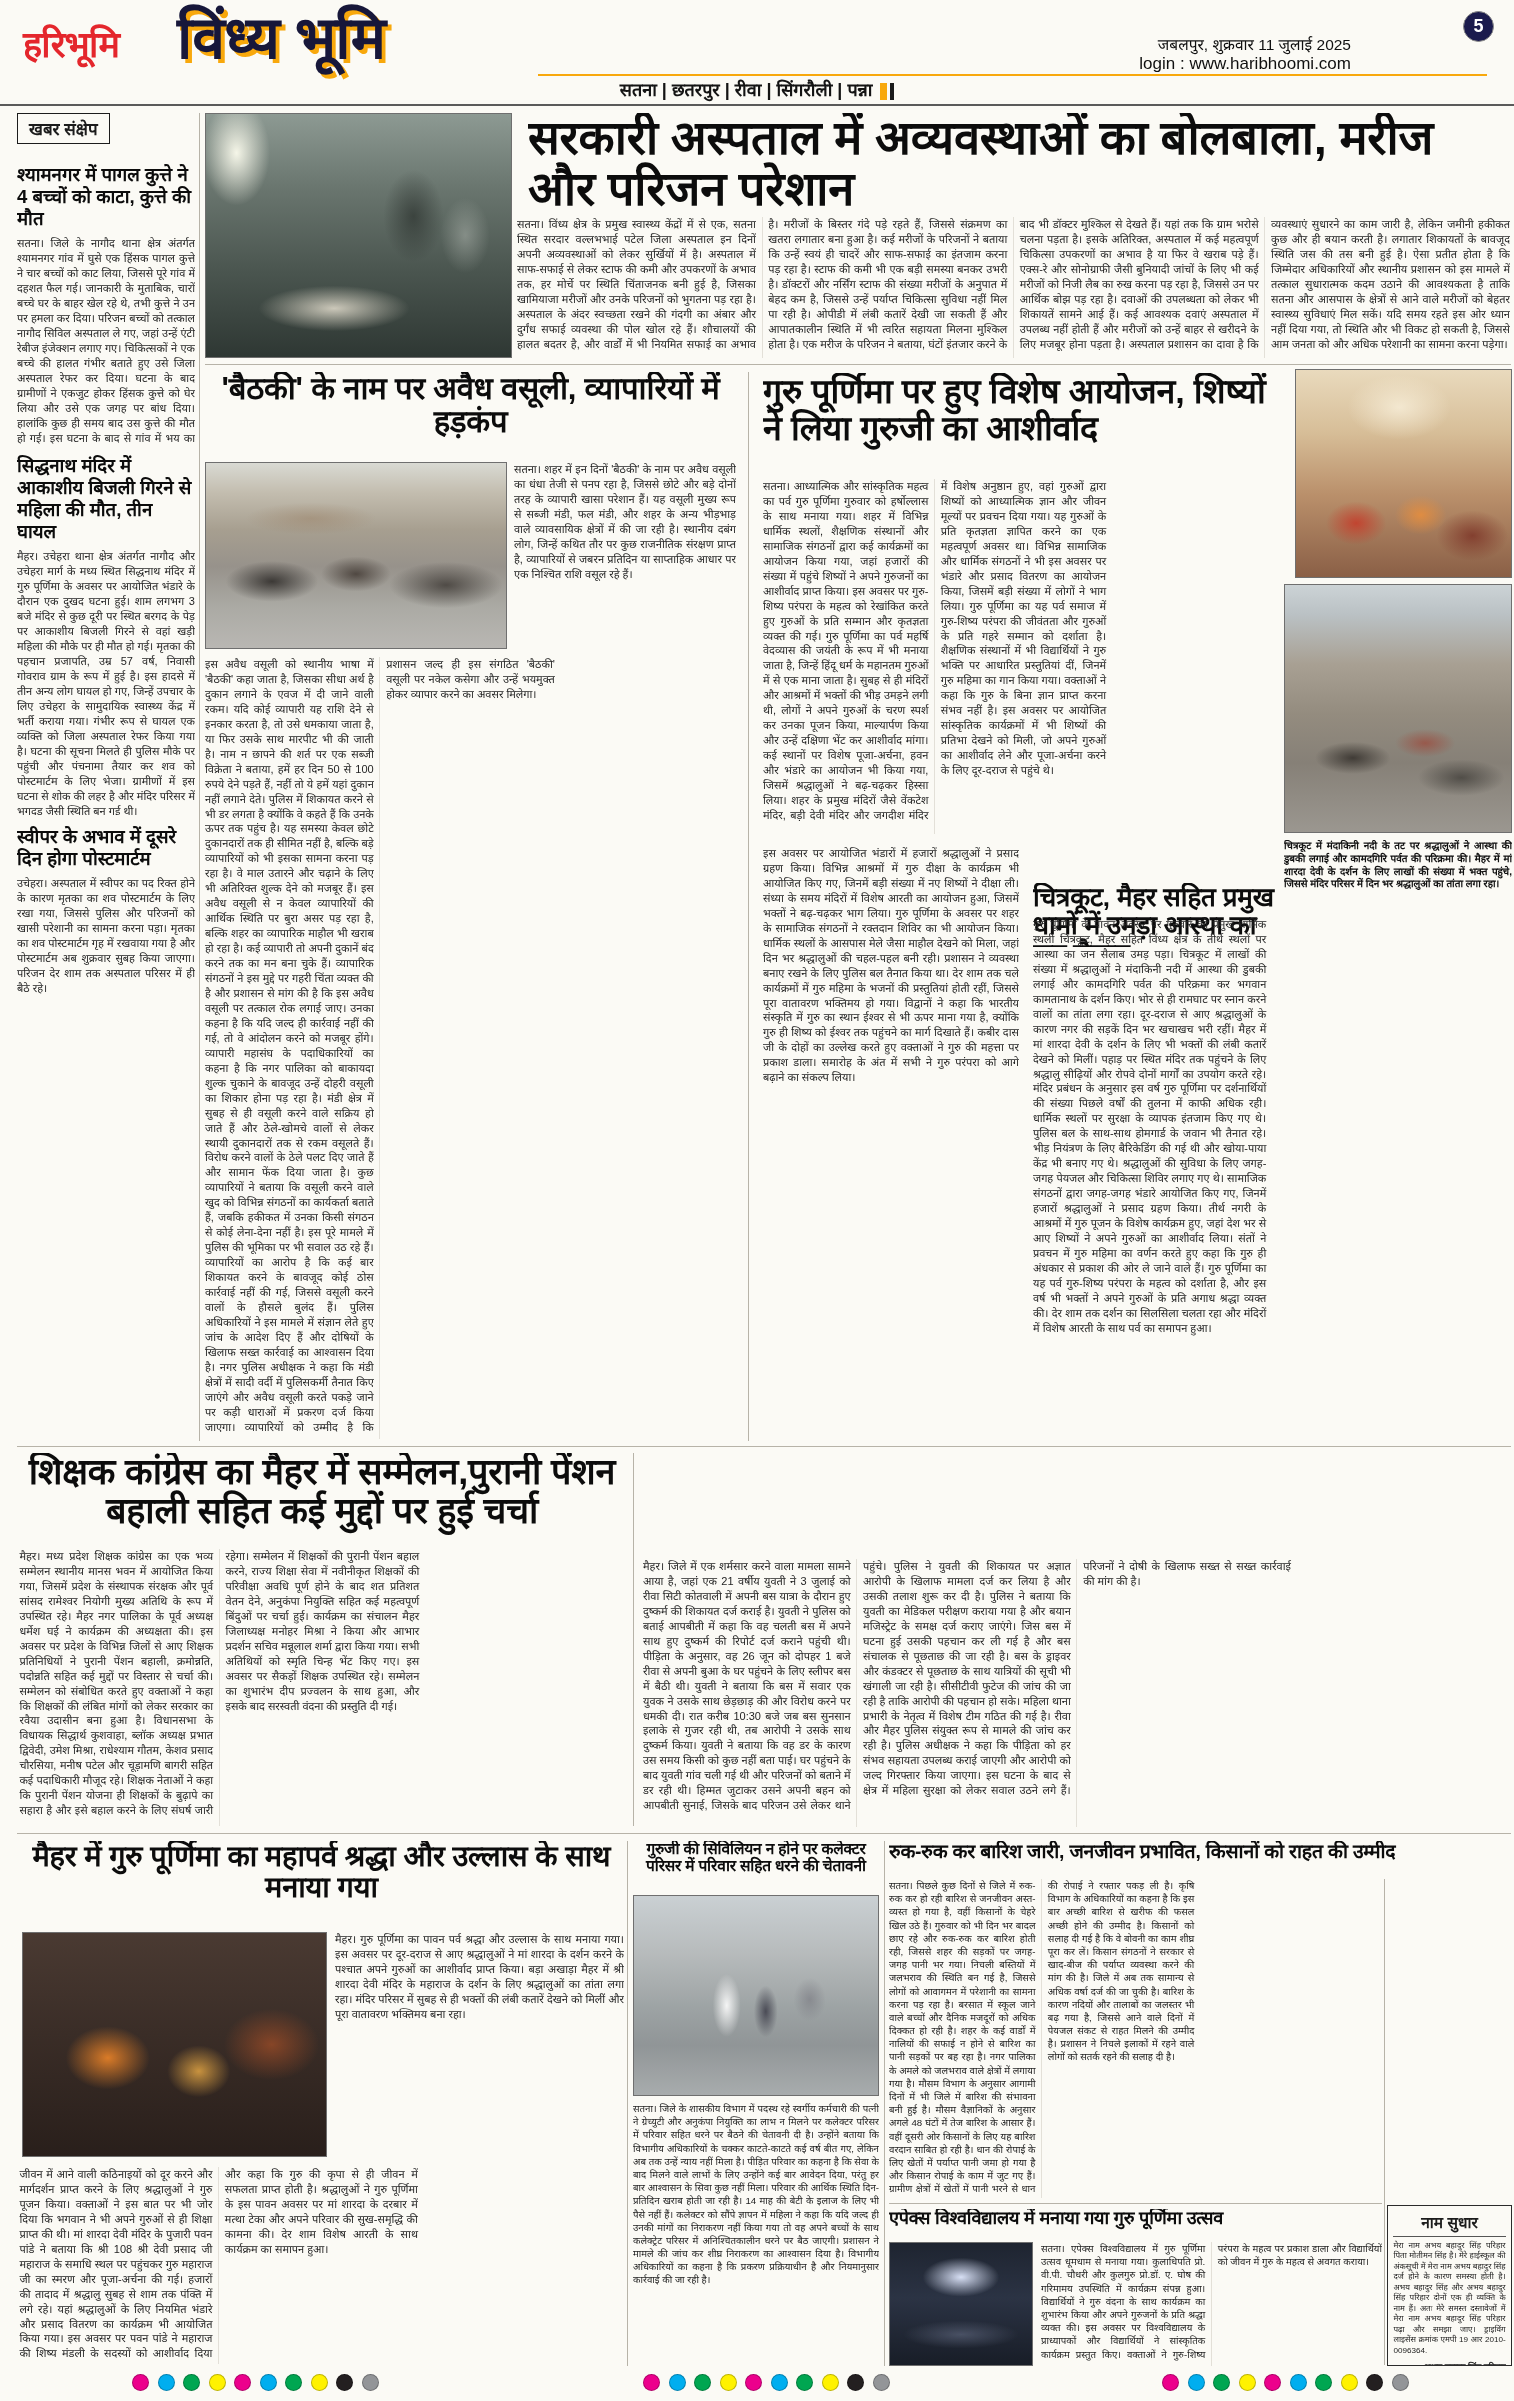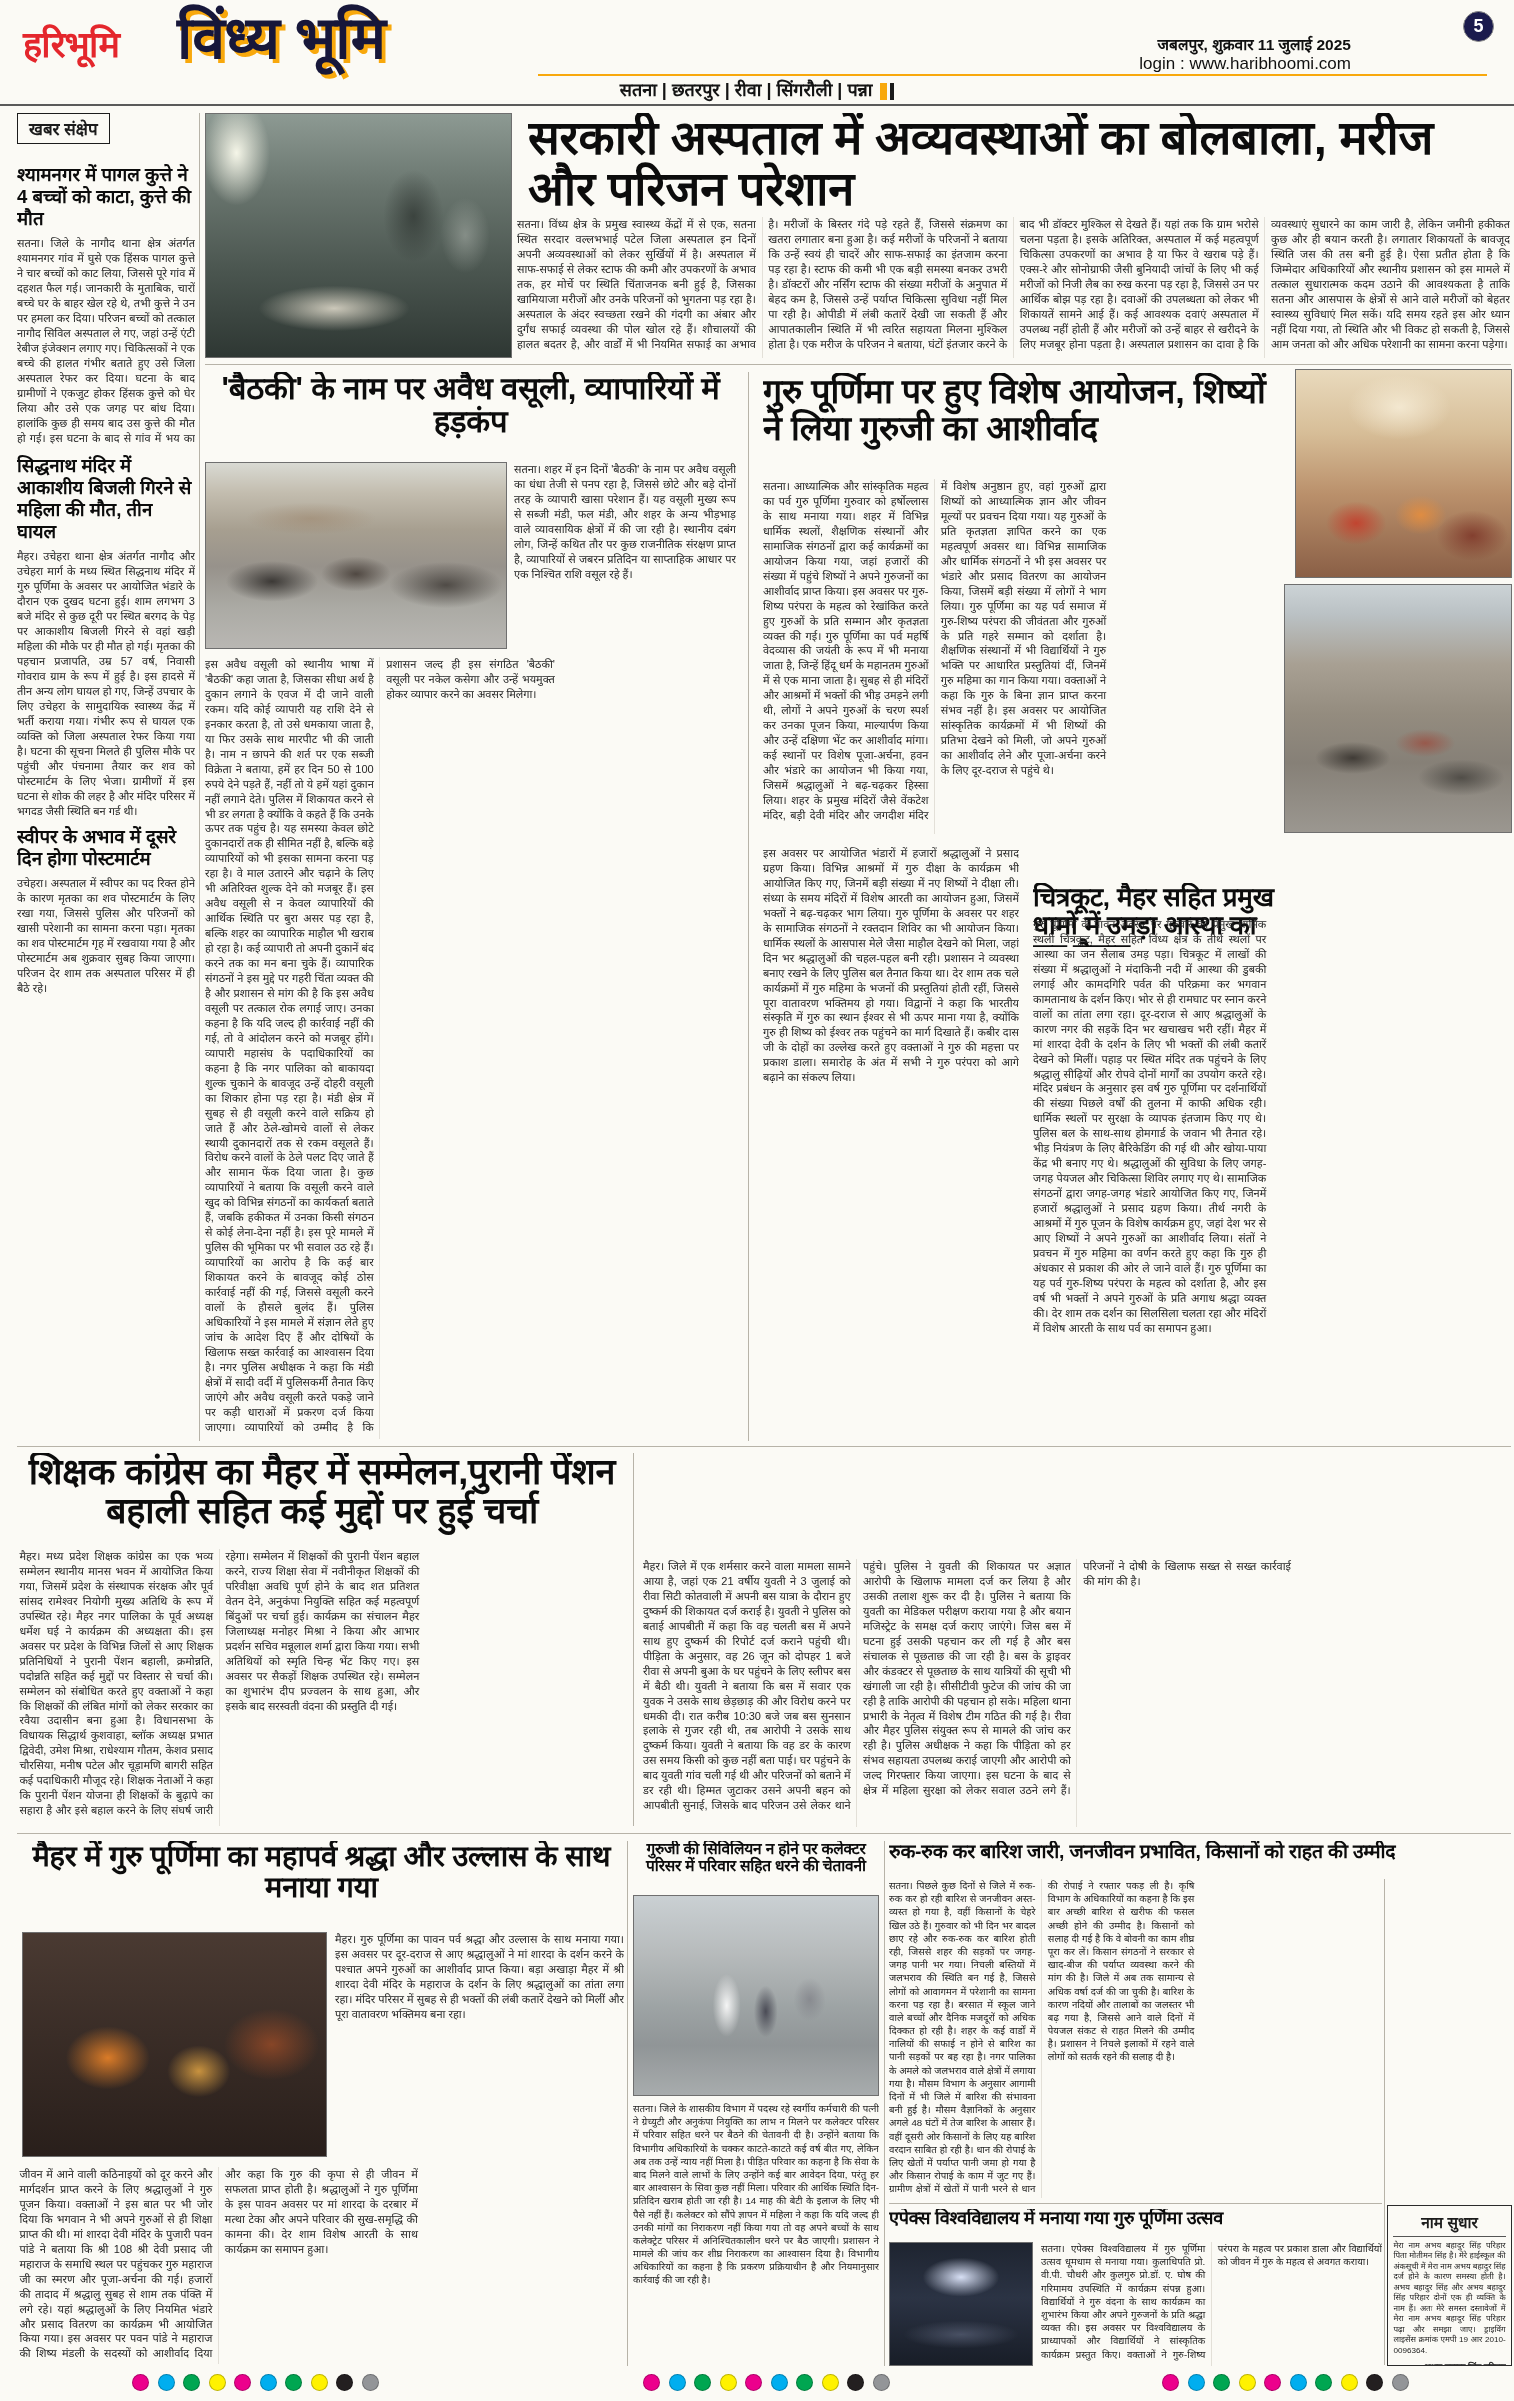--- a/index.html
+++ b/index.html
@@ -12,21 +12,21 @@
   .body-text{position:absolute;font-size:11px;line-height:1.36;text-align:justify;color:#242424;overflow:hidden;column-fill:auto}
   .cols-2{column-count:2;column-gap:12.4px;column-rule:0.8px solid #e3e0d8}
   .cols-3{column-count:3;column-gap:12.4px;column-rule:0.8px solid #e3e0d8}
   .cols-4{column-count:4;column-gap:12.4px;column-rule:0.8px solid #e3e0d8}
   .photo{position:absolute;border:0.8px solid #6f6f6f}
   .caption{position:absolute;font-size:10px;font-weight:700;line-height:1.28;text-align:justify;color:#111;overflow:hidden}
   .rule{position:absolute;background:#b7b3a8}
   
   .logo{position:absolute;font-size:36px;font-weight:800;color:#e4262c;letter-spacing:-0.8px}
   .edition{position:absolute;font-size:59px;font-weight:800;color:#17173a;text-shadow:3.9px 3.9px 0 #f8a80c;letter-spacing:-0.8px;line-height:1}
-  .dateline{position:absolute;font-size:15.5px;font-weight:700;color:#101010}
+  .dateline{position:absolute;font-size:15.5px;font-weight:400;color:#101010}
   .login{position:absolute;font-size:17px;font-weight:400;color:#101010}
   .page-badge{position:absolute;width:31px;height:31px;border-radius:50%;background:#1b1b4d;color:#fff;display:flex;align-items:center;justify-content:center;font-size:18px;font-weight:700;border:1.5px solid #8a8a8a}
   .cities{position:absolute;font-size:18px;font-weight:700;color:#141414}
   .ybar{display:inline-block;width:7px;height:17px;background:#f8a80c;margin-left:7.7px;vertical-align:middle}
   .ybar.b2{width:3.9px;margin-left:3.1px;background:#1b1b1b}
   
   .brief-label{display:inline-block;border:1.5px solid #1c1c1c;padding:3.1px 11px;font-size:17px;font-weight:800;margin-bottom:9.3px}
   .brief-headline{font-size:18.6px;font-weight:800;line-height:1.18;margin:11px 0 6.2px;color:#0c0c0c}
   .body-sm{font-size:11px;line-height:1.36;text-align:justify;color:#242424;overflow:hidden}
   
@@ -111,20 +111,21 @@
   <div class="headline center" style="left:205px;top:372px;width:531px;height:85px;font-size:31px">'बैठकी' के नाम पर अवैध वसूली, व्यापारियों में हड़कंप</div>
   <div class="photo photo-street" style="left:205px;top:462px;width:302px;height:187px"></div>
   <div class="body-text" style="left:514px;top:462px;width:222px;height:187px">सतना। शहर में इन दिनों 'बैठकी' के नाम पर अवैध वसूली का धंधा तेजी से पनप रहा है, जिससे छोटे और बड़े दोनों तरह के व्यापारी खासा परेशान हैं। यह वसूली मुख्य रूप से सब्जी मंडी, फल मंडी, और शहर के अन्य भीड़भाड़ वाले व्यावसायिक क्षेत्रों में की जा रही है। स्थानीय दबंग लोग, जिन्हें कथित तौर पर कुछ राजनीतिक संरक्षण प्राप्त है, व्यापारियों से जबरन प्रतिदिन या साप्ताहिक आधार पर एक निश्चित राशि वसूल रहे हैं।</div>
   <div class="body-text cols-3" style="left:205px;top:657px;width:531px;height:782px">इस अवैध वसूली को स्थानीय भाषा में 'बैठकी' कहा जाता है, जिसका सीधा अर्थ है दुकान लगाने के एवज में दी जाने वाली रकम। यदि कोई व्यापारी यह राशि देने से इनकार करता है, तो उसे धमकाया जाता है, या फिर उसके साथ मारपीट भी की जाती है। नाम न छापने की शर्त पर एक सब्जी विक्रेता ने बताया, हमें हर दिन 50 से 100 रुपये देने पड़ते हैं, नहीं तो ये हमें यहां दुकान नहीं लगाने देते। पुलिस में शिकायत करने से भी डर लगता है क्योंकि वे कहते हैं कि उनके ऊपर तक पहुंच है। यह समस्या केवल छोटे दुकानदारों तक ही सीमित नहीं है, बल्कि बड़े व्यापारियों को भी इसका सामना करना पड़ रहा है। वे माल उतारने और चढ़ाने के लिए भी अतिरिक्त शुल्क देने को मजबूर हैं। इस अवैध वसूली से न केवल व्यापारियों की आर्थिक स्थिति पर बुरा असर पड़ रहा है, बल्कि शहर का व्यापारिक माहौल भी खराब हो रहा है। कई व्यापारी तो अपनी दुकानें बंद करने तक का मन बना चुके हैं। व्यापारिक संगठनों ने इस मुद्दे पर गहरी चिंता व्यक्त की है और प्रशासन से मांग की है कि इस अवैध वसूली पर तत्काल रोक लगाई जाए। उनका कहना है कि यदि जल्द ही कार्रवाई नहीं की गई, तो वे आंदोलन करने को मजबूर होंगे। व्यापारी महासंघ के पदाधिकारियों का कहना है कि नगर पालिका को बाकायदा शुल्क चुकाने के बावजूद उन्हें दोहरी वसूली का शिकार होना पड़ रहा है। मंडी क्षेत्र में सुबह से ही वसूली करने वाले सक्रिय हो जाते हैं और ठेले-खोमचे वालों से लेकर स्थायी दुकानदारों तक से रकम वसूलते हैं। विरोध करने वालों के ठेले पलट दिए जाते हैं और सामान फेंक दिया जाता है। कुछ व्यापारियों ने बताया कि वसूली करने वाले खुद को विभिन्न संगठनों का कार्यकर्ता बताते हैं, जबकि हकीकत में उनका किसी संगठन से कोई लेना-देना नहीं है। इस पूरे मामले में पुलिस की भूमिका पर भी सवाल उठ रहे हैं। व्यापारियों का आरोप है कि कई बार शिकायत करने के बावजूद कोई ठोस कार्रवाई नहीं की गई, जिससे वसूली करने वालों के हौसले बुलंद हैं। पुलिस अधिकारियों ने इस मामले में संज्ञान लेते हुए जांच के आदेश दिए हैं और दोषियों के खिलाफ सख्त कार्रवाई का आश्वासन दिया है। नगर पुलिस अधीक्षक ने कहा कि मंडी क्षेत्रों में सादी वर्दी में पुलिसकर्मी तैनात किए जाएंगे और अवैध वसूली करते पकड़े जाने पर कड़ी धाराओं में प्रकरण दर्ज किया जाएगा। व्यापारियों को उम्मीद है कि प्रशासन जल्द ही इस संगठित 'बैठकी' वसूली पर नकेल कसेगा और उन्हें भयमुक्त होकर व्यापार करने का अवसर मिलेगा।</div>
   <div class="rule" style="left:748px;top:372px;width:0.8px;height:1069px"></div>
 
   <div class="headline" style="left:763px;top:373px;width:521px;height:96px;font-size:34px">गुरु पूर्णिमा पर हुए विशेष आयोजन, शिष्यों ने लिया गुरुजी का आशीर्वाद</div>
   <div class="photo photo-temple" style="left:1295px;top:369px;width:217px;height:209px"></div>
   <div class="body-text cols-3" style="left:763px;top:479px;width:521px;height:355px">सतना। आध्यात्मिक और सांस्कृतिक महत्व का पर्व गुरु पूर्णिमा गुरुवार को हर्षोल्लास के साथ मनाया गया। शहर में विभिन्न धार्मिक स्थलों, शैक्षणिक संस्थानों और सामाजिक संगठनों द्वारा कई कार्यक्रमों का आयोजन किया गया, जहां हजारों की संख्या में पहुंचे शिष्यों ने अपने गुरुजनों का आशीर्वाद प्राप्त किया। इस अवसर पर गुरु-शिष्य परंपरा के महत्व को रेखांकित करते हुए गुरुओं के प्रति सम्मान और कृतज्ञता व्यक्त की गई। गुरु पूर्णिमा का पर्व महर्षि वेदव्यास की जयंती के रूप में भी मनाया जाता है, जिन्हें हिंदू धर्म के महानतम गुरुओं में से एक माना जाता है। सुबह से ही मंदिरों और आश्रमों में भक्तों की भीड़ उमड़ने लगी थी, लोगों ने अपने गुरुओं के चरण स्पर्श कर उनका पूजन किया, माल्यार्पण किया और उन्हें दक्षिणा भेंट कर आशीर्वाद मांगा। कई स्थानों पर विशेष पूजा-अर्चना, हवन और भंडारे का आयोजन भी किया गया, जिसमें श्रद्धालुओं ने बढ़-चढ़कर हिस्सा लिया। शहर के प्रमुख मंदिरों जैसे वेंकटेश मंदिर, बड़ी देवी मंदिर और जगदीश मंदिर में विशेष अनुष्ठान हुए, वहां गुरुओं द्वारा शिष्यों को आध्यात्मिक ज्ञान और जीवन मूल्यों पर प्रवचन दिया गया। यह गुरुओं के प्रति कृतज्ञता ज्ञापित करने का एक महत्वपूर्ण अवसर था। विभिन्न सामाजिक और धार्मिक संगठनों ने भी इस अवसर पर भंडारे और प्रसाद वितरण का आयोजन किया, जिसमें बड़ी संख्या में लोगों ने भाग लिया। गुरु पूर्णिमा का यह पर्व समाज में गुरु-शिष्य परंपरा की जीवंतता और गुरुओं के प्रति गहरे सम्मान को दर्शाता है। शैक्षणिक संस्थानों में भी विद्यार्थियों ने गुरु भक्ति पर आधारित प्रस्तुतियां दीं, जिनमें गुरु महिमा का गान किया गया। वक्ताओं ने कहा कि गुरु के बिना ज्ञान प्राप्त करना संभव नहीं है। इस अवसर पर आयोजित सांस्कृतिक कार्यक्रमों में भी शिष्यों की प्रतिभा देखने को मिली, जो अपने गुरुओं का आशीर्वाद लेने और पूजा-अर्चना करने के लिए दूर-दराज से पहुंचे थे।</div>
   <div class="photo photo-crowd" style="left:1284px;top:584px;width:228px;height:249px"></div>
+  <div class="caption" style="left:1284px;top:840px;width:228px;height:70px">चित्रकूट में मंदाकिनी नदी के तट पर श्रद्धालुओं ने आस्था की डुबकी लगाई और कामदगिरि पर्वत की परिक्रमा की। मैहर में मां शारदा देवी के दर्शन के लिए लाखों की संख्या में भक्त पहुंचे, जिससे मंदिर परिसर में दिन भर श्रद्धालुओं का तांता लगा रहा।</div>
   <div class="body-text" style="left:763px;top:846px;width:256px;height:593px">इस अवसर पर आयोजित भंडारों में हजारों श्रद्धालुओं ने प्रसाद ग्रहण किया। विभिन्न आश्रमों में गुरु दीक्षा के कार्यक्रम भी आयोजित किए गए, जिनमें बड़ी संख्या में नए शिष्यों ने दीक्षा ली। संध्या के समय मंदिरों में विशेष आरती का आयोजन हुआ, जिसमें भक्तों ने बढ़-चढ़कर भाग लिया। गुरु पूर्णिमा के अवसर पर शहर के सामाजिक संगठनों ने रक्तदान शिविर का भी आयोजन किया। धार्मिक स्थलों के आसपास मेले जैसा माहौल देखने को मिला, जहां दिन भर श्रद्धालुओं की चहल-पहल बनी रही। प्रशासन ने व्यवस्था बनाए रखने के लिए पुलिस बल तैनात किया था। देर शाम तक चले कार्यक्रमों में गुरु महिमा के भजनों की प्रस्तुतियां होती रहीं, जिससे पूरा वातावरण भक्तिमय हो गया। विद्वानों ने कहा कि भारतीय संस्कृति में गुरु का स्थान ईश्वर से भी ऊपर माना गया है, क्योंकि गुरु ही शिष्य को ईश्वर तक पहुंचने का मार्ग दिखाते हैं। कबीर दास जी के दोहों का उल्लेख करते हुए वक्ताओं ने गुरु की महत्ता पर प्रकाश डाला। समारोह के अंत में सभी ने गुरु परंपरा को आगे बढ़ाने का संकल्प लिया।</div>
   <div class="headline" style="left:1033px;top:883px;width:249px;height:64px;font-size:26px">चित्रकूट, मैहर सहित प्रमुख धामों में उमड़ा आस्था का जन सैलाब</div>
   <div class="body-text cols-2" style="left:1033px;top:917px;width:479px;height:522px">गुरु पूर्णिमा के पावन अवसर पर गुरुवार को प्रमुख धार्मिक स्थली चित्रकूट, मैहर सहित विंध्य क्षेत्र के तीर्थ स्थलों पर आस्था का जन सैलाब उमड़ पड़ा। चित्रकूट में लाखों की संख्या में श्रद्धालुओं ने मंदाकिनी नदी में आस्था की डुबकी लगाई और कामदगिरि पर्वत की परिक्रमा कर भगवान कामतानाथ के दर्शन किए। भोर से ही रामघाट पर स्नान करने वालों का तांता लगा रहा। दूर-दराज से आए श्रद्धालुओं के कारण नगर की सड़कें दिन भर खचाखच भरी रहीं। मैहर में मां शारदा देवी के दर्शन के लिए भी भक्तों की लंबी कतारें देखने को मिलीं। पहाड़ पर स्थित मंदिर तक पहुंचने के लिए श्रद्धालु सीढ़ियों और रोपवे दोनों मार्गों का उपयोग करते रहे। मंदिर प्रबंधन के अनुसार इस वर्ष गुरु पूर्णिमा पर दर्शनार्थियों की संख्या पिछले वर्षों की तुलना में काफी अधिक रही। धार्मिक स्थलों पर सुरक्षा के व्यापक इंतजाम किए गए थे। पुलिस बल के साथ-साथ होमगार्ड के जवान भी तैनात रहे। भीड़ नियंत्रण के लिए बैरिकेडिंग की गई थी और खोया-पाया केंद्र भी बनाए गए थे। श्रद्धालुओं की सुविधा के लिए जगह-जगह पेयजल और चिकित्सा शिविर लगाए गए थे। सामाजिक संगठनों द्वारा जगह-जगह भंडारे आयोजित किए गए, जिनमें हजारों श्रद्धालुओं ने प्रसाद ग्रहण किया। तीर्थ नगरी के आश्रमों में गुरु पूजन के विशेष कार्यक्रम हुए, जहां देश भर से आए शिष्यों ने अपने गुरुओं का आशीर्वाद लिया। संतों ने प्रवचन में गुरु महिमा का वर्णन करते हुए कहा कि गुरु ही अंधकार से प्रकाश की ओर ले जाने वाले हैं। गुरु पूर्णिमा का यह पर्व गुरु-शिष्य परंपरा के महत्व को दर्शाता है, और इस वर्ष भी भक्तों ने अपने गुरुओं के प्रति अगाध श्रद्धा व्यक्त की। देर शाम तक दर्शन का सिलसिला चलता रहा और मंदिरों में विशेष आरती के साथ पर्व का समापन हुआ।</div>
 
   <div class="rule" style="left:17px;top:1446px;width:1494px;height:0.8px"></div>
 
   <div class="headline center" style="left:19px;top:1453px;width:606px;height:87px;font-size:36px">शिक्षक कांग्रेस का मैहर में सम्मेलन,पुरानी पेंशन बहाली सहित कई मुद्दों पर हुई चर्चा</div>
   <div class="body-text cols-3" style="left:19.4px;top:1549px;width:606px;height:277px">मैहर। मध्य प्रदेश शिक्षक कांग्रेस का एक भव्य सम्मेलन स्थानीय मानस भवन में आयोजित किया गया, जिसमें प्रदेश के संस्थापक संरक्षक और पूर्व सांसद रामेश्वर नियोगी मुख्य अतिथि के रूप में उपस्थित रहे। मैहर नगर पालिका के पूर्व अध्यक्ष धर्मेश घई ने कार्यक्रम की अध्यक्षता की। इस अवसर पर प्रदेश के विभिन्न जिलों से आए शिक्षक प्रतिनिधियों ने पुरानी पेंशन बहाली, क्रमोन्नति, पदोन्नति सहित कई मुद्दों पर विस्तार से चर्चा की। सम्मेलन को संबोधित करते हुए वक्ताओं ने कहा कि शिक्षकों की लंबित मांगों को लेकर सरकार का रवैया उदासीन बना हुआ है। विधानसभा के विधायक सिद्धार्थ कुशवाहा, ब्लॉक अध्यक्ष प्रभात द्विवेदी, उमेश मिश्रा, राधेश्याम गौतम, केशव प्रसाद चौरसिया, मनीष पटेल और चूड़ामणि बागरी सहित कई पदाधिकारी मौजूद रहे। शिक्षक नेताओं ने कहा कि पुरानी पेंशन योजना ही शिक्षकों के बुढ़ापे का सहारा है और इसे बहाल करने के लिए संघर्ष जारी रहेगा। सम्मेलन में शिक्षकों की पुरानी पेंशन बहाल करने, राज्य शिक्षा सेवा में नवीनीकृत शिक्षकों की परिवीक्षा अवधि पूर्ण होने के बाद शत प्रतिशत वेतन देने, अनुकंपा नियुक्ति सहित कई महत्वपूर्ण बिंदुओं पर चर्चा हुई। कार्यक्रम का संचालन मैहर जिलाध्यक्ष मनोहर मिश्रा ने किया और आभार प्रदर्शन सचिव मन्नूलाल शर्मा द्वारा किया गया। सभी अतिथियों को स्मृति चिन्ह भेंट किए गए। इस अवसर पर सैकड़ों शिक्षक उपस्थित रहे। सम्मेलन का शुभारंभ दीप प्रज्वलन के साथ हुआ, और इसके बाद सरस्वती वंदना की प्रस्तुति दी गई।</div>
   <div class="rule" style="left:633px;top:1453px;width:0.8px;height:373px"></div>
 

